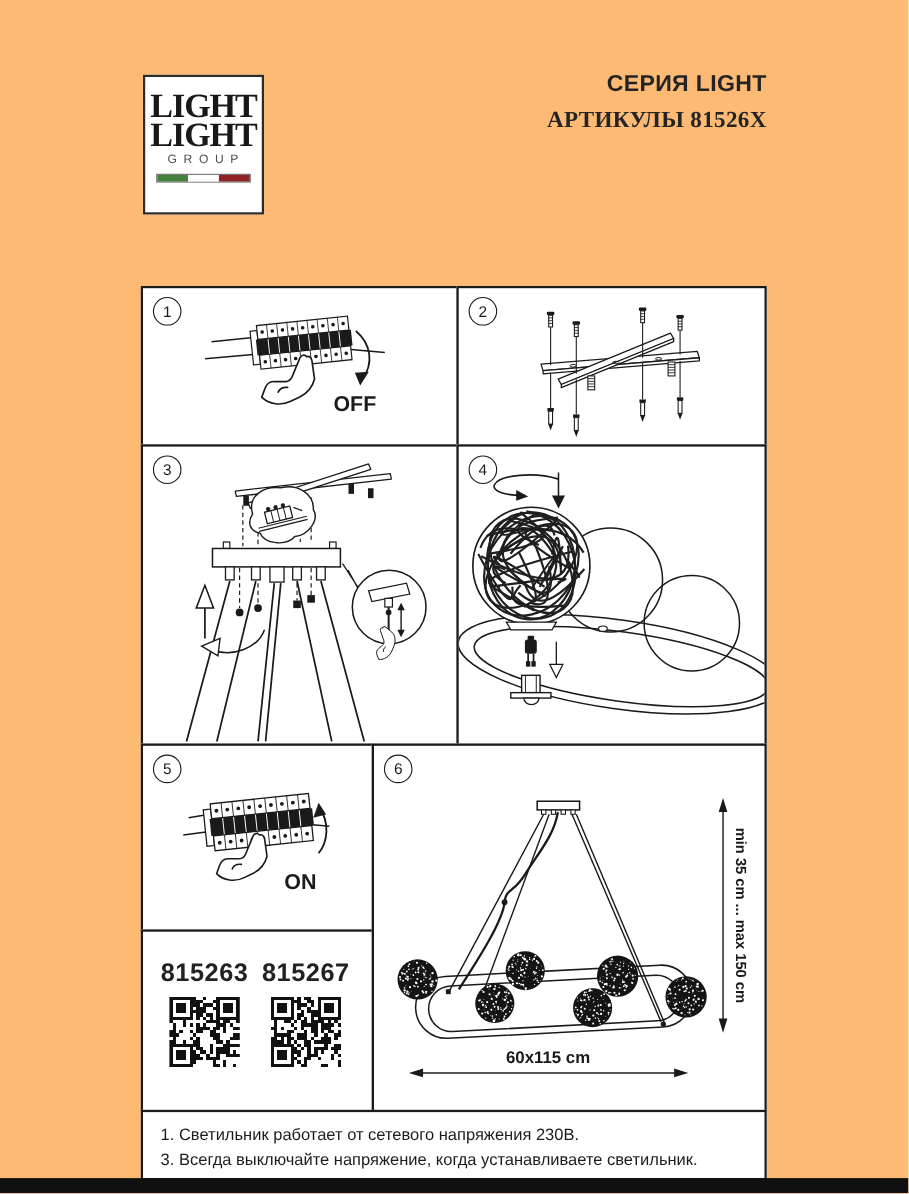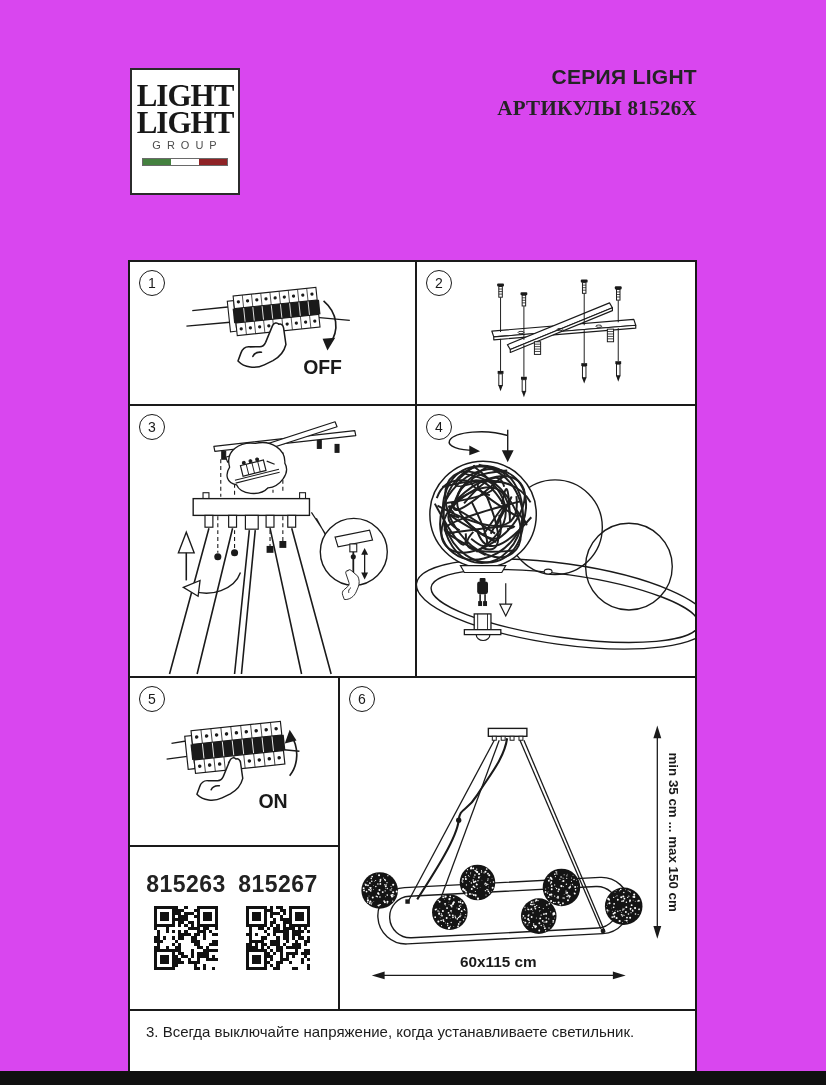--- a/index.html
+++ b/index.html
@@ -1,16 +1,16 @@
 <!DOCTYPE html>
 <html><head>
 <meta charset="utf-8">
 <style>
   html,body{margin:0;padding:0;background:#fff;}
-  .page{position:relative;width:826px;height:1085px;background:#d946ef;overflow:hidden;
+  .page{position:relative;width:826px;height:1085px;background:#fdba74;overflow:hidden;
         font-family:"Liberation Sans",sans-serif;color:#1a1a1a;}
   
   .logo{position:absolute;left:130px;top:68px;width:110px;height:127px;border:2px solid #2b2b2b;
         box-sizing:border-box;text-align:center;background:#fff;}
   .logo-light,.logo-star{font-family:"Liberation Serif",serif;font-weight:700;font-size:31px;
         line-height:27px;letter-spacing:-1px;color:#181818;}
   .logo-light{margin-top:12px;}
   .logo-group{margin-top:3px;font-size:11px;letter-spacing:6px;color:#4c4c4c;text-indent:5px;}
   .flag{margin:7px auto 0;width:86px;height:8px;border:1px solid #6a6a6a;display:flex;box-sizing:border-box;}
   .flag span{flex:1;}
@@ -1433,17 +1433,18 @@
       <g>
         <line x1="40" y1="301" x2="281" y2="301" stroke="#1a1a1a" stroke-width="1.3"></line>
         <polygon points="32,301 45,297 45,305" fill="#1a1a1a"></polygon>
         <polygon points="289,301 276,297 276,305" fill="#1a1a1a"></polygon>
         <text x="160" y="292" text-anchor="middle" font-size="15.5" font-weight="bold">60x115 cm</text>
       </g>
     </svg>
   </div>
 
   <div class="panel" id="pfooter">
+    <div>1. Светильник работает от сетевого напряжения 230В.</div>
     <div>3. Всегда выключайте напряжение, когда устанавливаете светильник.</div>
   </div>
 
   <div class="bottombar"></div>
 </div>
 
 </body></html>

